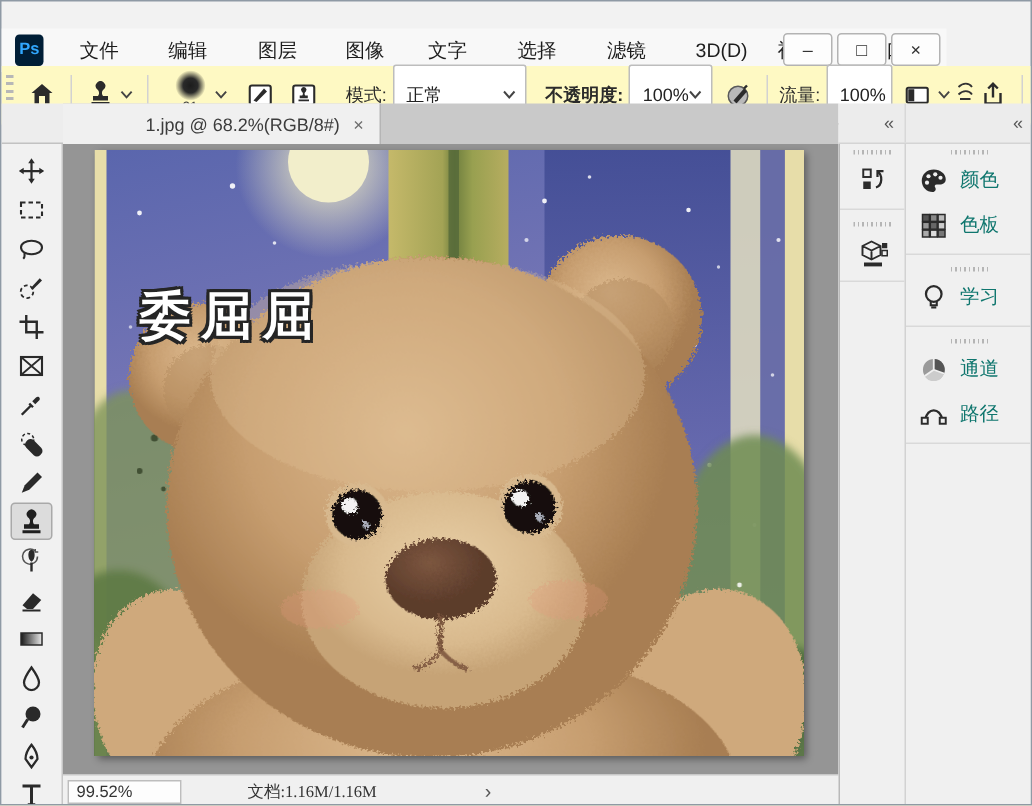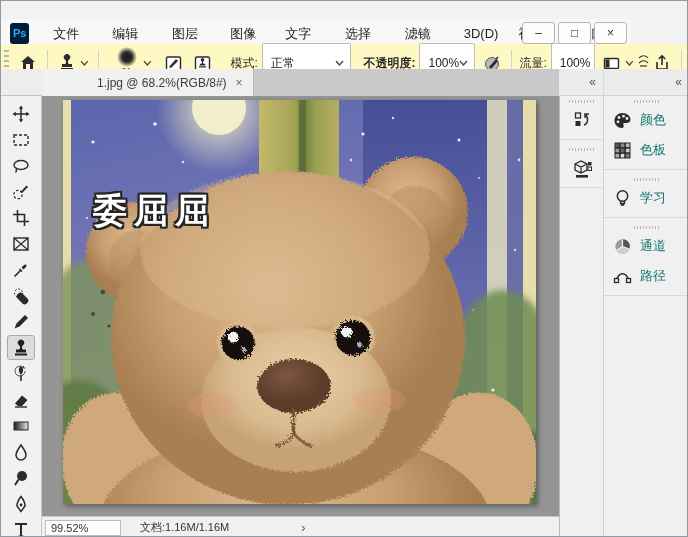--- a/index.html
+++ b/index.html
@@ -52,21 +52,21 @@
   
   .canvas { position:absolute; left:41px; top:95px; width:517px; height:420px; background:#959595; overflow:hidden; }
   .image-box { position:absolute; left:21px; top:4px; width:473px; height:404px; box-shadow:2px 2px 5px rgba(0,0,0,.4); }
   .image-box svg { display:block; }
   .caption { position:absolute; left:30px; top:88px; font-size:34px; font-weight:bold; color:#ffffff; letter-spacing:7px; white-space:nowrap;
     text-shadow:-2px -2px 0 #252525,2px -2px 0 #252525,-2px 2px 0 #252525,2px 2px 0 #252525,0 -2px 0 #252525,0 2px 0 #252525,-2px 0 0 #252525,2px 0 0 #252525; }
 
   
   .statusbar { position:absolute; left:41px; top:515px; width:517px; height:22px; background:#f0f0f0; border-top:1px solid #c8c8c8; display:flex; align-items:center; font-size:11px; color:#333; }
   .zoom-field { width:76px; height:16px; margin-left:3px; background:#fdfdfd; border:1px solid #bdbdbd; padding:1px 0 0 5px; }
-  .doc-info { margin-left:19px; }
+  .doc-info { margin-left:44px;font-family:Liberation Serif, serif; }
   .status-chev { margin-left:72px; color:#555; font-size:13px; }
 
   
   .docks { position:absolute; left:558px; top:95px; width:130px; height:442px; display:flex; background:#f0f0f0; border-left:1px solid #b9b9b9; }
   .dock-narrow { width:44px; border-right:1px solid #d2d2d2; display:flex; flex-direction:column; align-items:center; }
   .dock-wide { width:85px; display:flex; flex-direction:column; }
   .drag-dots { width:26px; height:3px; margin:4px auto 2px; background:repeating-linear-gradient(90deg,#b5b5b5 0 1px,transparent 1px 3px); }
   .icon-btn { width:32px; height:30px; display:flex; align-items:center; justify-content:center; }
   .dock-group-sep { height:1px; background:#d9d9d9; margin:4px 0; width:100%; }
   .panel-btn { height:30px; display:flex; align-items:center; padding-left:9px; gap:8px; }

